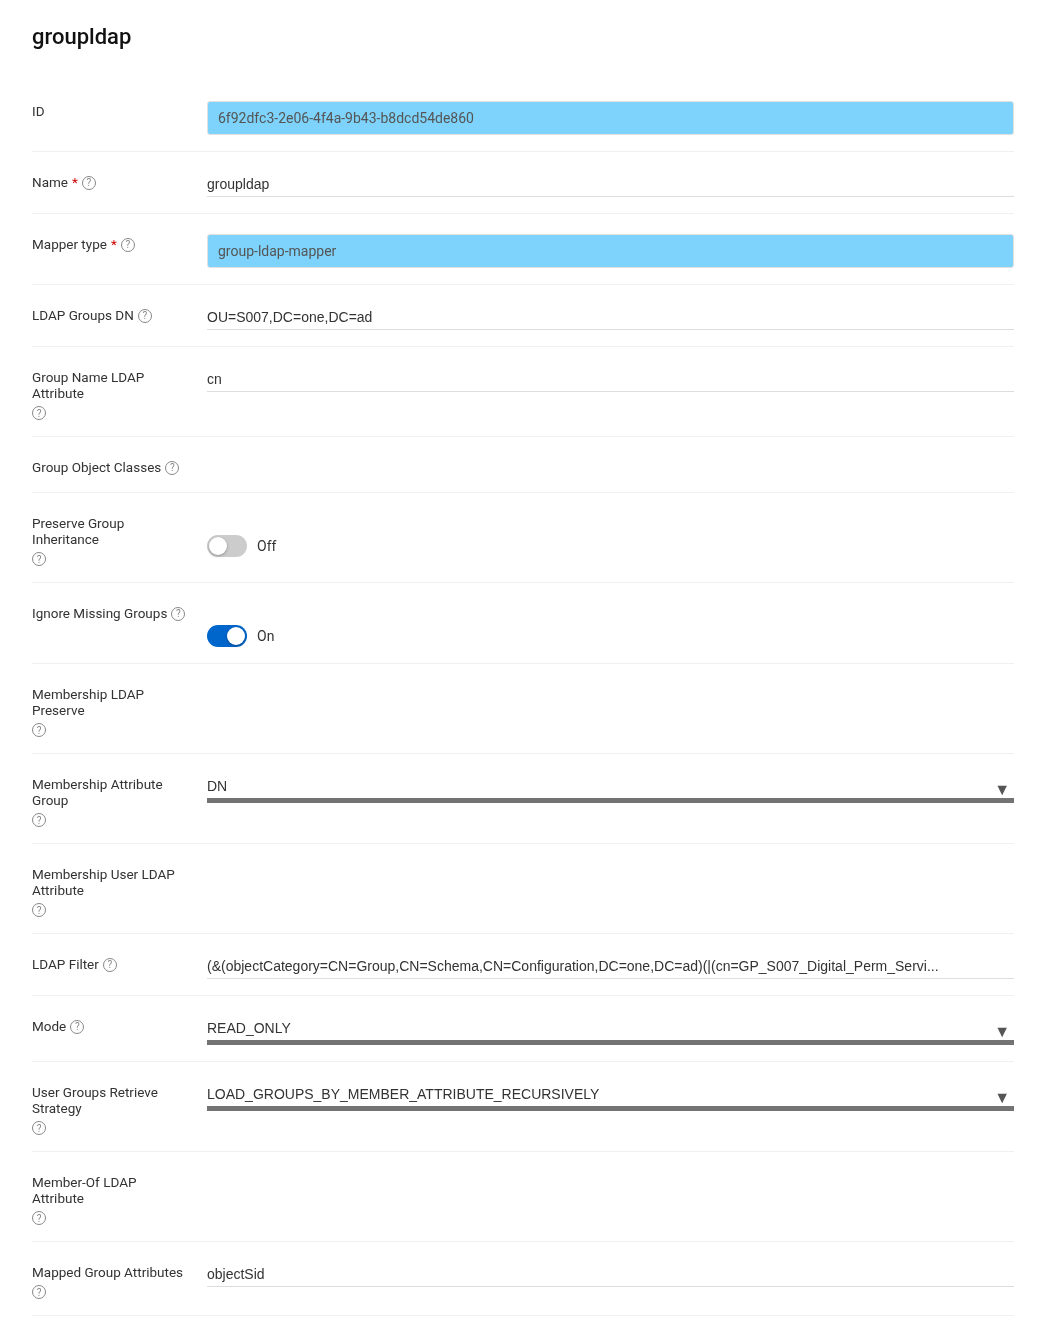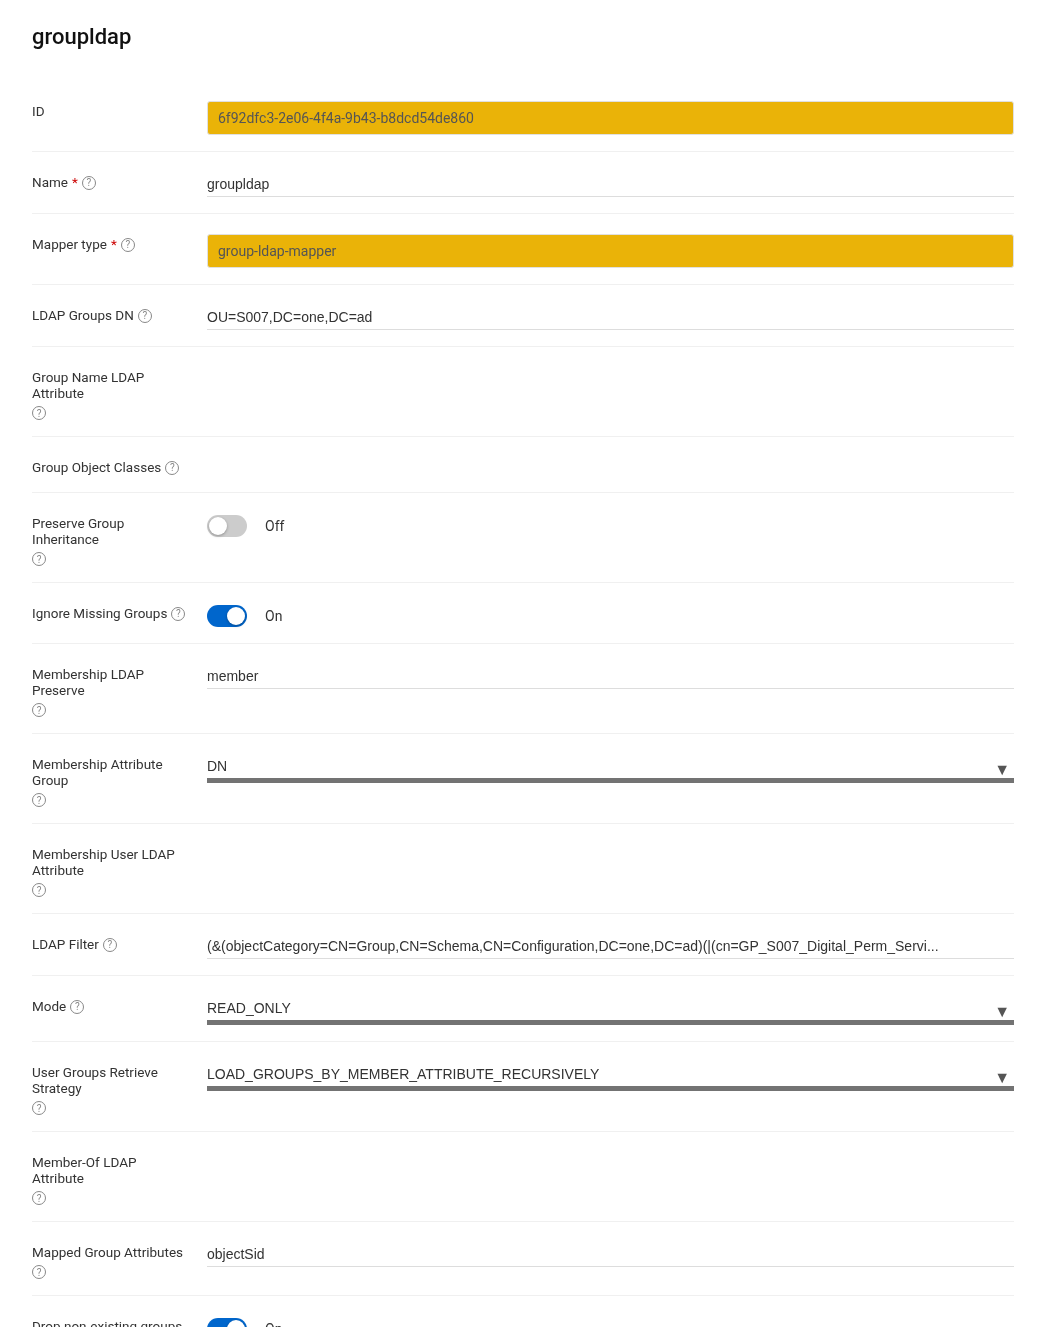--- a/index.html
+++ b/index.html
@@ -59,21 +59,21 @@
       border: none;
       border-bottom: 1px solid #ddd;
       padding: 4px 0;
       font-size: 14px;
       color: #333;
       background: transparent;
       outline: none;
     }
     .readonly-input {
       width: 100%;
-      background: #eab308;
+      background: #7dd3fc;
       border: 1px solid #e0e0e0;
       border-radius: 3px;
       padding: 8px 10px;
       font-size: 14px;
       color: #555;
     }
     .select-wrapper {
       width: 100%;
       position: relative;
       display: flex;
@@ -96,22 +96,23 @@
       right: 4px;
       top: 50%;
       transform: translateY(-50%);
       color: #555;
       font-size: 16px;
       pointer-events: none;
     }
     .toggle-wrapper {
       display: flex;
       align-items: center;
-      gap: 18px;
+      gap: 10px;
       padding-top: 2px;
+      margin-top: 20px;
     }
     .toggle {
       width: 40px;
       height: 22px;
       border-radius: 11px;
       position: relative;
       cursor: pointer;
       flex-shrink: 0;
     }
     .toggle.off {
@@ -192,20 +193,23 @@
   <div class="form-value">
     <input class="text-input" type="text" value="OU=S007,DC=one,DC=ad" style="">
   </div>
 </div>
 
 <div class="form-row">
   <div class="form-label">
     <span>Group Name LDAP Attribute</span>
     <span class="help-icon">?</span>
   </div>
+  <div class="form-value">
+    <input class="text-input" type="text" value="cn" style="">
+  </div>
 </div>
 
 <div class="form-row">
   <div class="form-label">
     <span>Group Object Classes</span>
     <span class="help-icon">?</span>
   </div>
 </div>
 
 <div class="form-row">
@@ -235,23 +239,20 @@
       </div>
       <span class="toggle-label">On</span>
     </div>
   </div>
 </div>
 
 <div class="form-row">
   <div class="form-label">
     <span>Membership LDAP Preserve</span>
     <span class="help-icon">?</span>
-  </div>
-  <div class="form-value">
-    <input class="text-input" type="text" value="member" style="">
   </div>
 </div>
 
 <div class="form-row">
   <div class="form-label">
     <span>Membership Attribute Group</span>
     <span class="help-icon">?</span>
   </div>
   <div class="form-value">
     <div class="select-wrapper">

